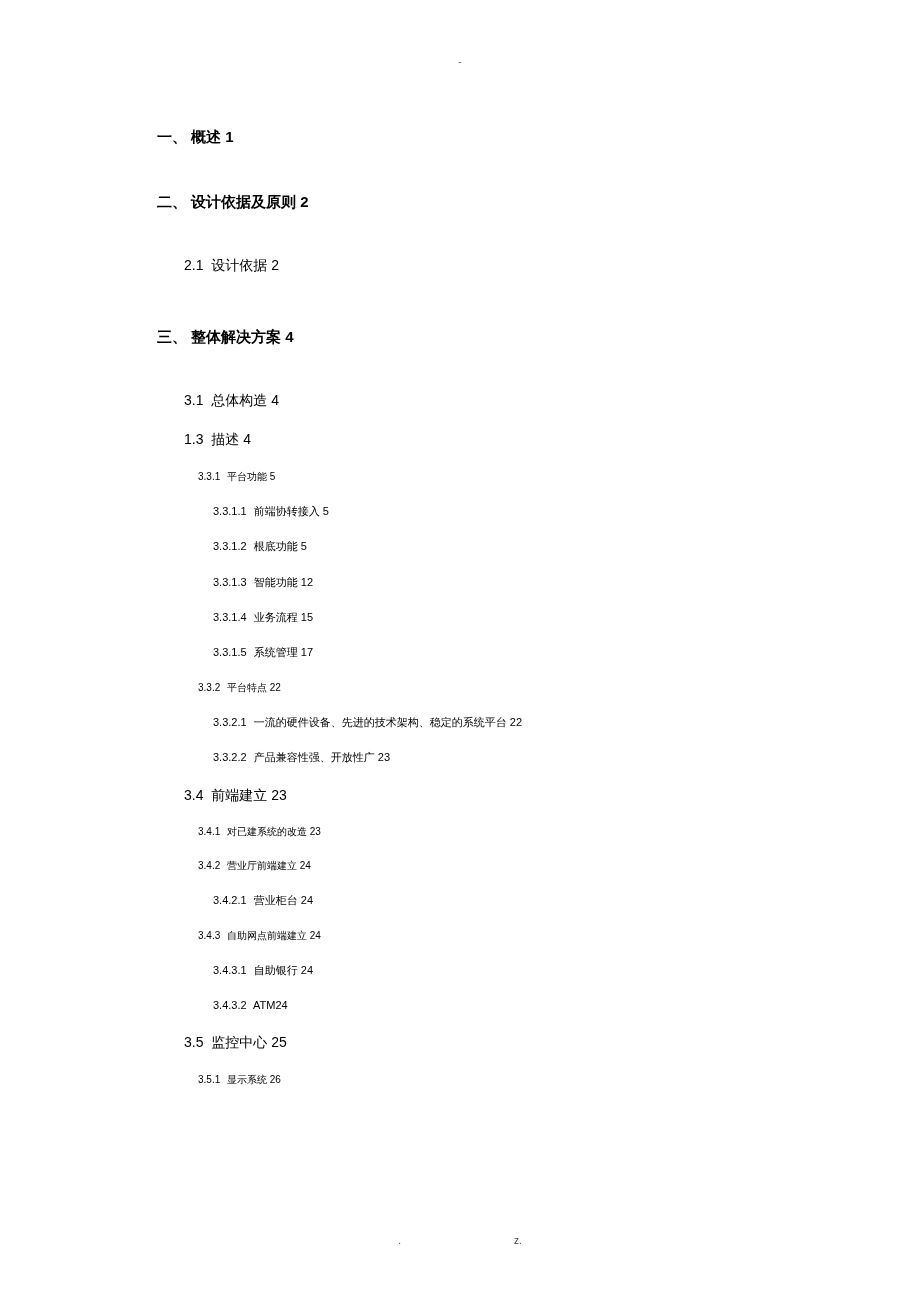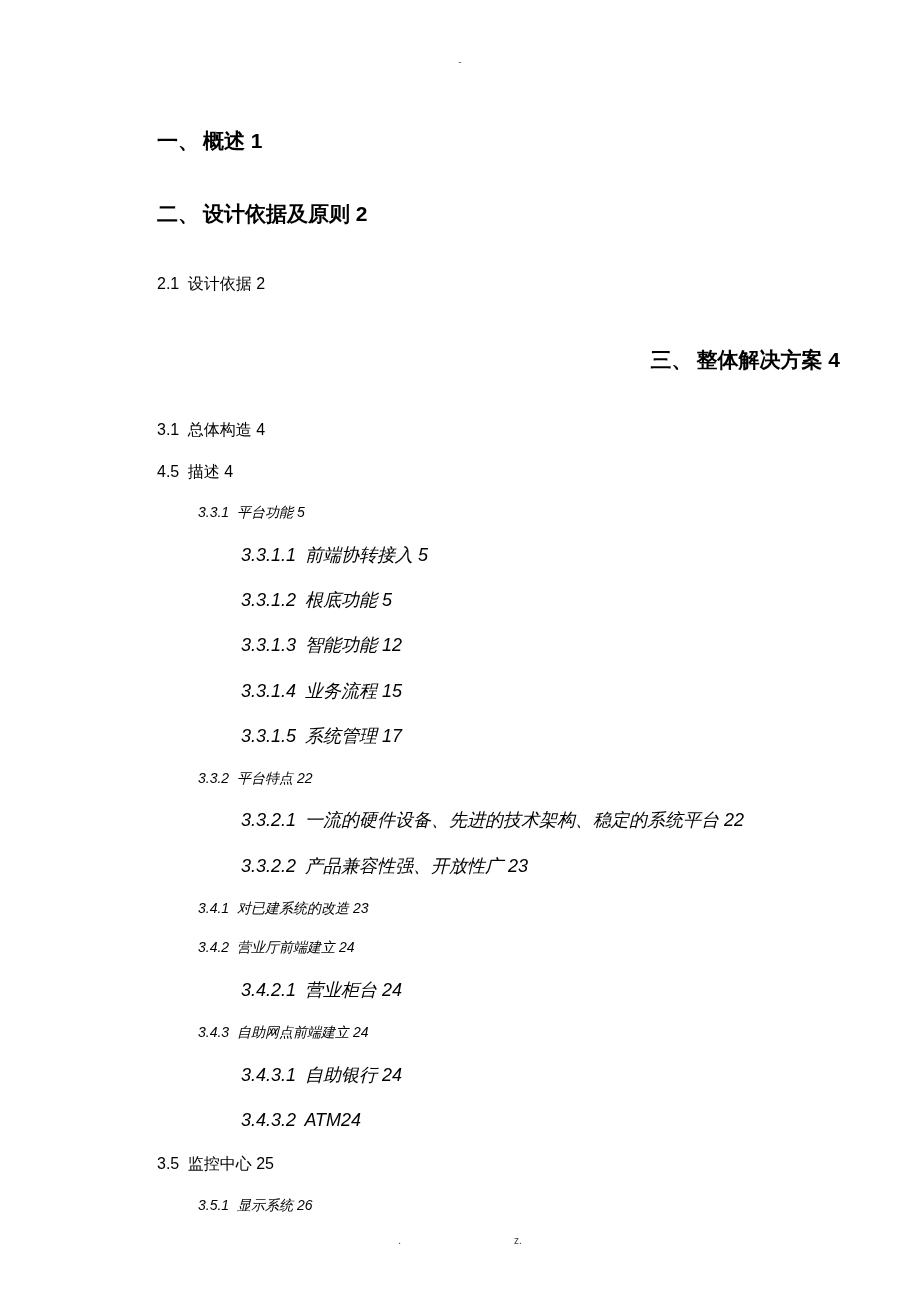--- a/index.html
+++ b/index.html
@@ -24,46 +24,44 @@
       left: 50%;
       transform: translateX(-50%);
       font-size: 10px;
       color: #666;
     }
     .toc {
       margin-top: 70px;
     }
     .h1 {
       font-weight: bold;
-      font-size: 21px;
+      font-size: 15px;
       margin-bottom: 44px;
       line-height: 1.4;
     }
     .h1.tight {
       margin-top: 50px;
-      text-align: right;
     }
     .l2 {
-      font-size: 16px;
+      font-size: 14px;
+      margin-left: 27px;
       margin-bottom: 20px;
       line-height: 1.4;
     }
     .l3-italic {
-      font-size: 14px;
-      font-style: italic;
+      font-size: 10px;
       margin-left: 41px;
       margin-bottom: 20px;
       line-height: 1.4;
     }
     .l4 {
-      font-size: 18px;
-      margin-left: 84px;
+      font-size: 11px;
+      margin-left: 56px;
       margin-bottom: 20px;
       line-height: 1.4;
-      font-style: italic;
     }
     .footer {
       position: absolute;
       bottom: 56px;
       left: 0;
       width: 920px;
       text-align: center;
       font-size: 10px;
       color: #444;
     }
@@ -82,30 +80,31 @@
 <body>
 
 <div class="header-mark">-</div>
 
 <div class="toc">
   <div class="h1"><span class="num">一、</span><span>概述 1</span></div>
   <div class="h1"><span class="num">二、</span><span>设计依据及原则 2</span></div>
   <div class="l2"><span class="num">2.1</span> <span>设计依据 2</span></div>
   <div class="h1 tight"><span class="num">三、</span><span>整体解决方案 4</span></div>
   <div class="l2"><span class="num">3.1</span> <span>总体构造 4</span></div>
-  <div class="l2"><span class="num">4.5</span> <span>描述 4</span></div>
+  <div class="l2"><span class="num">1.3</span> <span>描述 4</span></div>
   <div class="l3-italic"><span class="num">3.3.1</span> <span>平台功能 5</span></div>
   <div class="l4"><span class="num">3.3.1.1</span> <span>前端协转接入 5</span></div>
   <div class="l4"><span class="num">3.3.1.2</span> <span>根底功能 5</span></div>
   <div class="l4"><span class="num">3.3.1.3</span> <span>智能功能 12</span></div>
   <div class="l4"><span class="num">3.3.1.4</span> <span>业务流程 15</span></div>
   <div class="l4"><span class="num">3.3.1.5</span> <span>系统管理 17</span></div>
   <div class="l3-italic"><span class="num">3.3.2</span> <span>平台特点 22</span></div>
   <div class="l4"><span class="num">3.3.2.1</span> <span>一流的硬件设备、先进的技术架构、稳定的系统平台 22</span></div>
   <div class="l4"><span class="num">3.3.2.2</span> <span>产品兼容性强、开放性广 23</span></div>
+  <div class="l2"><span class="num">3.4</span> <span>前端建立 23</span></div>
   <div class="l3-italic"><span class="num">3.4.1</span> <span>对已建系统的改造 23</span></div>
   <div class="l3-italic"><span class="num">3.4.2</span> <span>营业厅前端建立 24</span></div>
   <div class="l4"><span class="num">3.4.2.1</span> <span>营业柜台 24</span></div>
   <div class="l3-italic"><span class="num">3.4.3</span> <span>自助网点前端建立 24</span></div>
   <div class="l4"><span class="num">3.4.3.1</span> <span>自助银行 24</span></div>
   <div class="l4"><span class="num">3.4.3.2</span> <span>ATM24</span></div>
   <div class="l2"><span class="num">3.5</span> <span>监控中心 25</span></div>
   <div class="l3-italic"><span class="num">3.5.1</span> <span>显示系统 26</span></div>
 </div>
 

